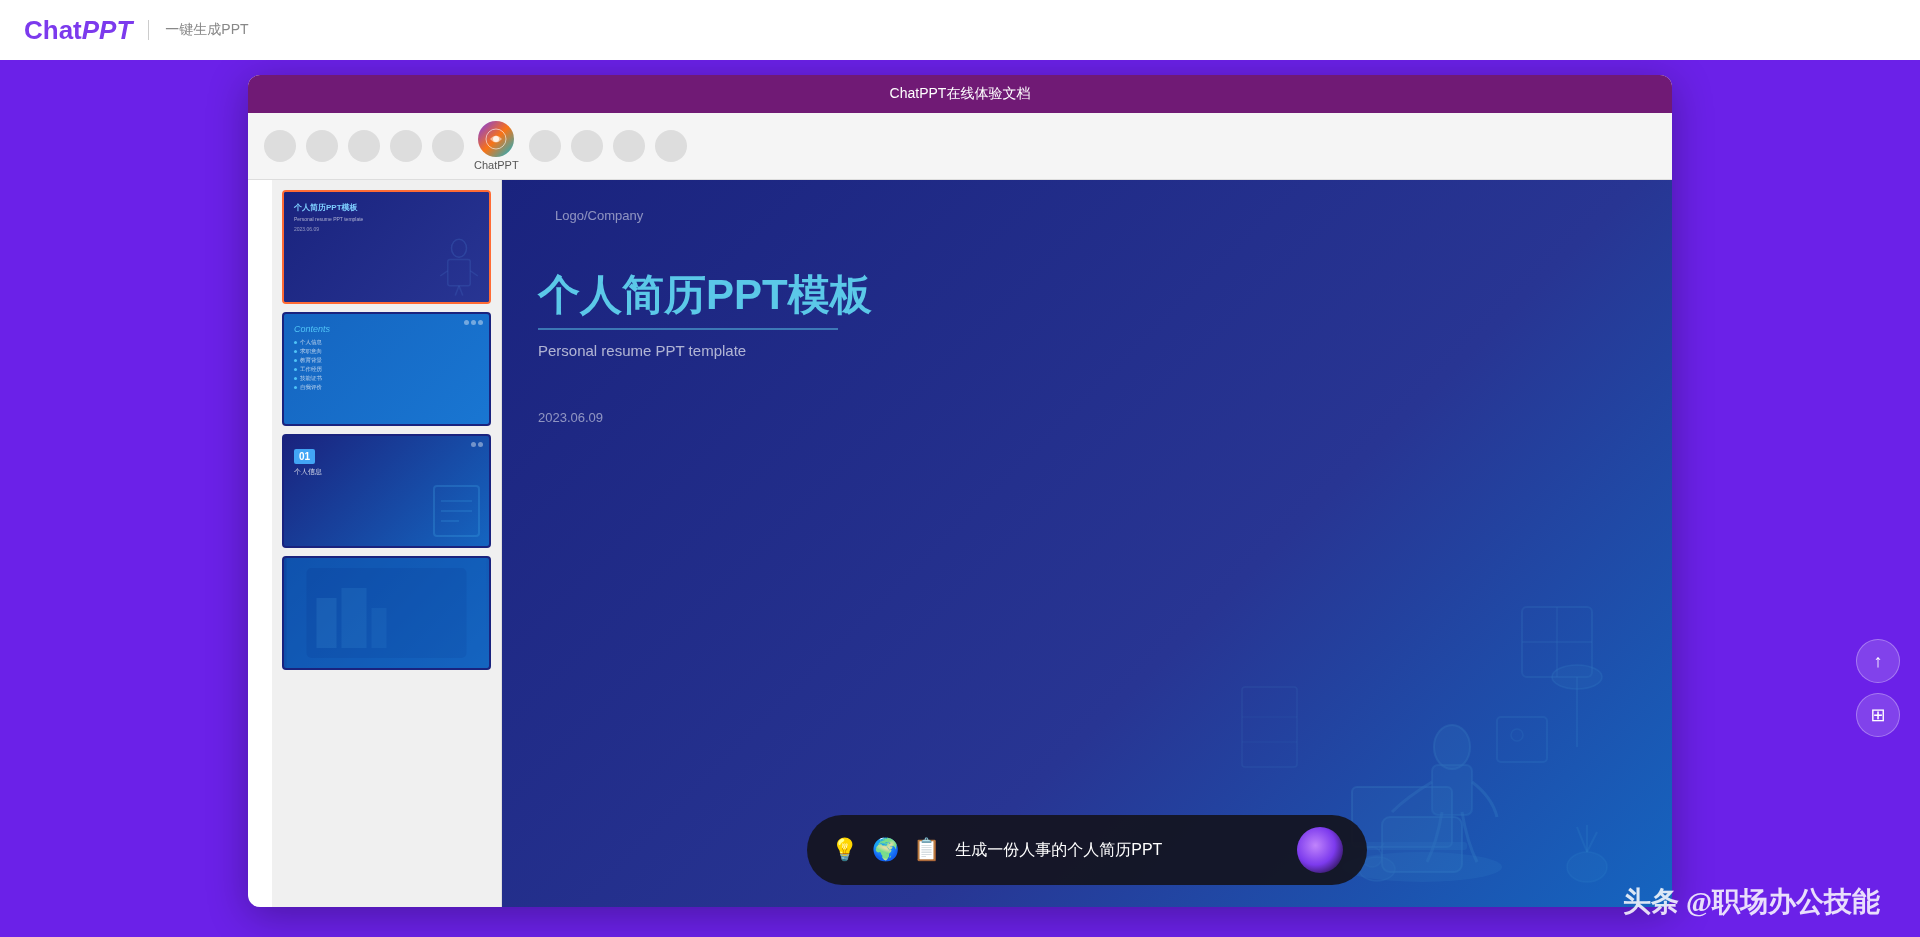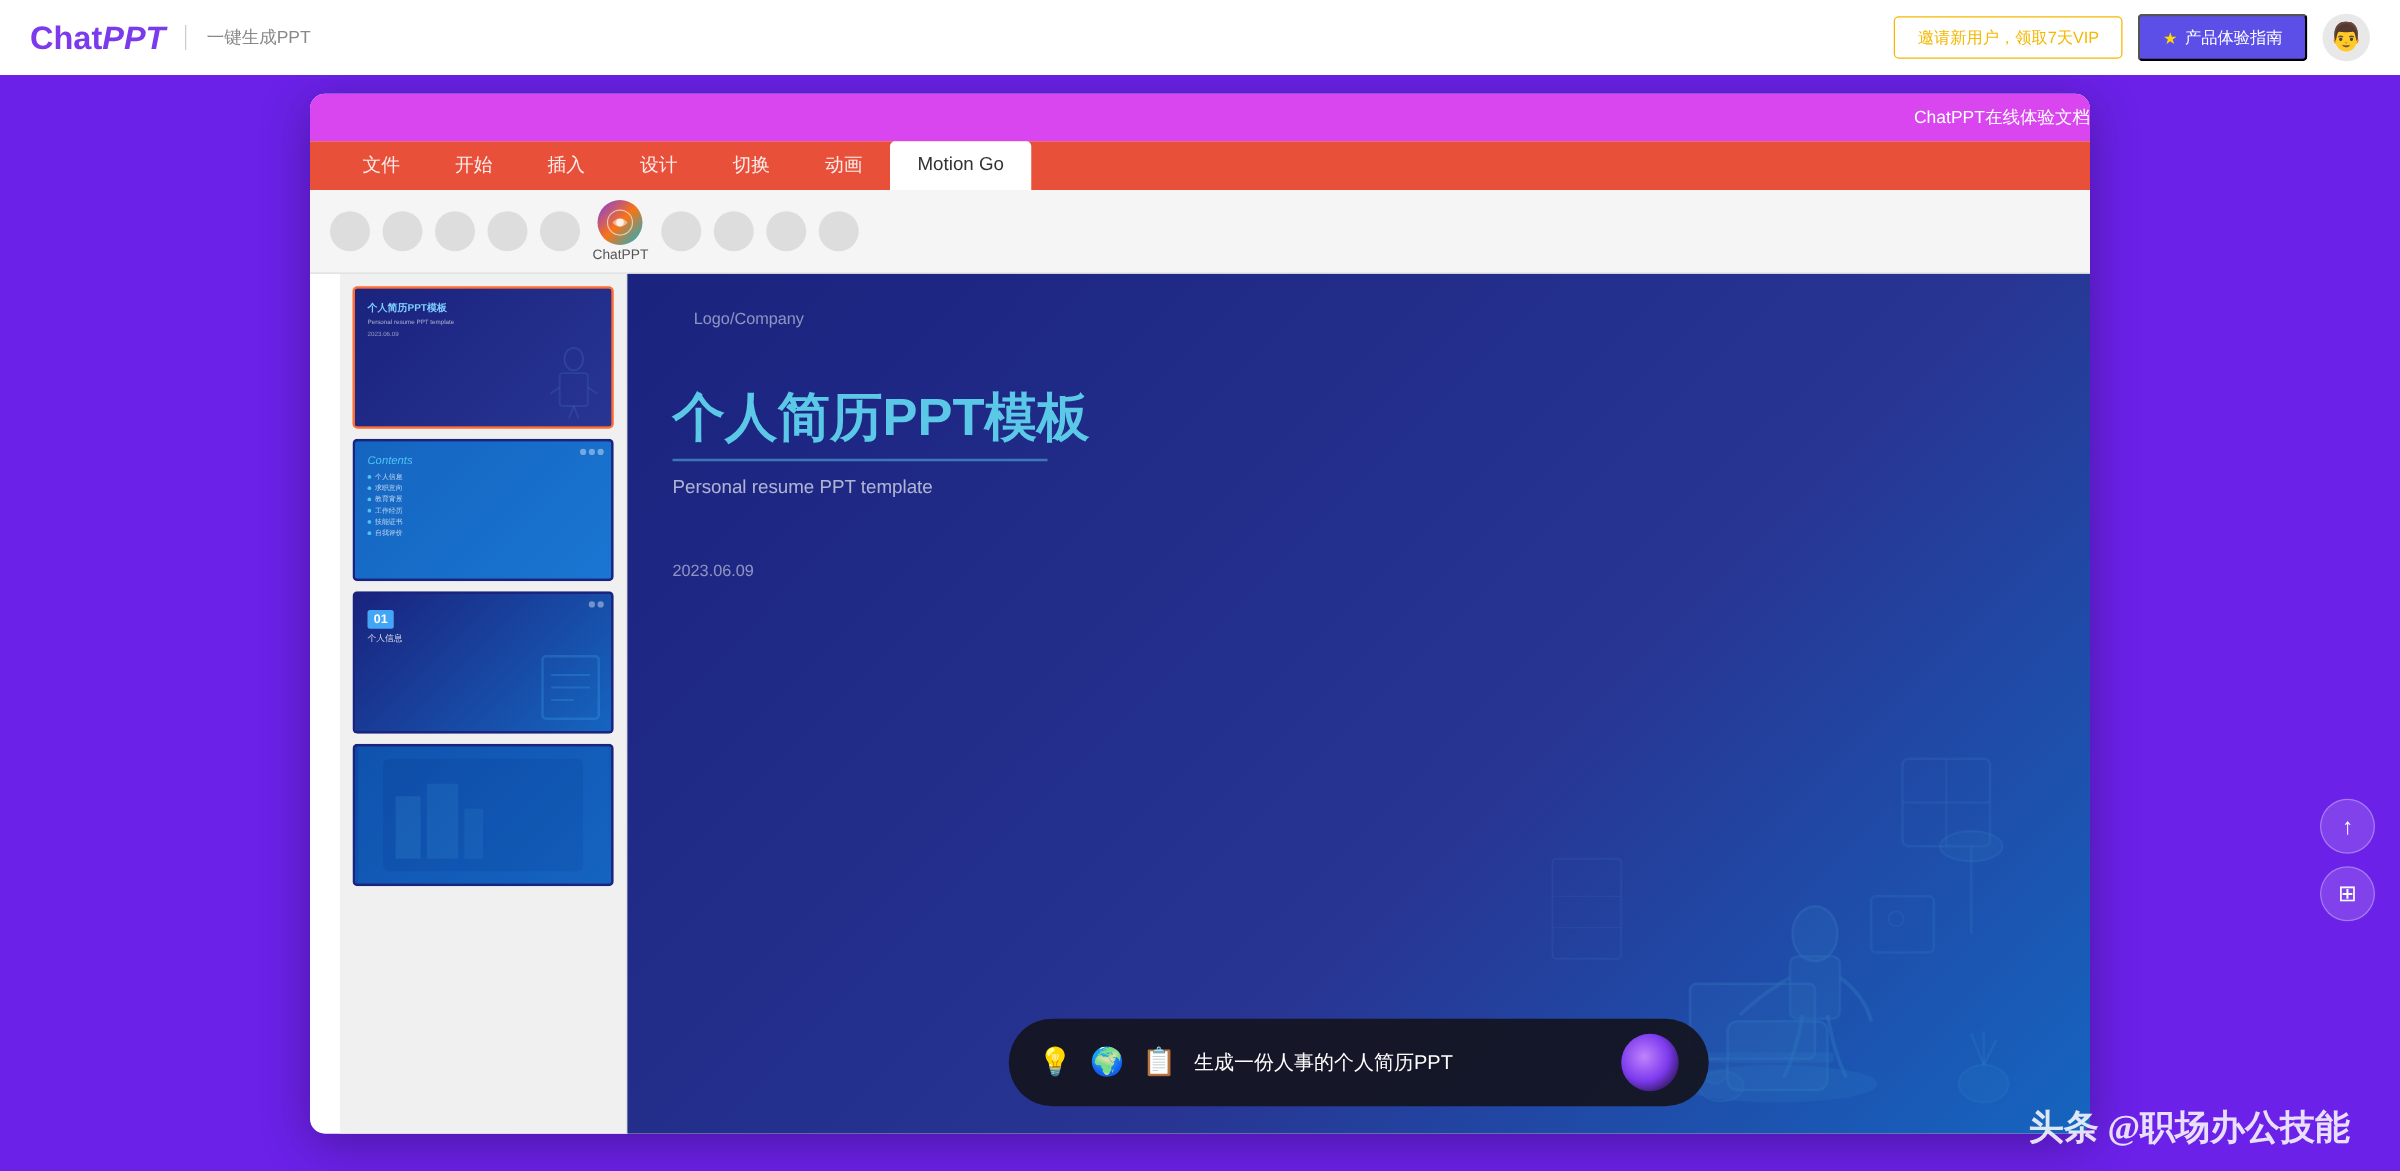--- a/index.html
+++ b/index.html
@@ -89,23 +89,23 @@
       background: #fff;
       border-radius: 12px;
       overflow: hidden;
       box-shadow: 0 8px 40px rgba(0,0,0,0.3);
       display: flex;
       flex-direction: column;
     }
 
     
     .ppt-title-bar {
-      background: #d946ef;
+      background: #701a75;
       color: #fff;
-      text-align: right;
+      text-align: center;
       padding: 10px 0;
       font-size: 14px;
     }
 
     
     .ppt-menu-bar {
       background: #E8503A;
       display: flex;
       align-items: stretch;
       padding: 0 20px;
@@ -422,47 +422,28 @@
   </style>
 </head>
 <body>
 
 <div class="top-nav">
   <div class="logo-text">
     <span class="logo-chat">Chat</span><span class="logo-ppt">PPT</span>
   </div>
   <div class="nav-divider"></div>
   <div class="nav-subtitle">一键生成PPT</div>
-  <div class="nav-right">
-    <button class="btn-invite">邀请新用户，领取7天VIP</button>
-    <button class="btn-experience">
-      <span class="star">★</span>
-      <span>产品体验指南</span>
-    </button>
-    <div class="avatar-circle">
-      <span>👨</span>
-    </div>
-  </div>
 </div>
 
 <div class="ppt-window">
 
   <div class="ppt-title-bar">
     <span>ChatPPT在线体验文档</span>
   </div>
 
-  <div class="ppt-menu-bar">
-    <div class="ppt-menu-item">文件</div>
-    <div class="ppt-menu-item">开始</div>
-    <div class="ppt-menu-item">插入</div>
-    <div class="ppt-menu-item">设计</div>
-    <div class="ppt-menu-item">切换</div>
-    <div class="ppt-menu-item">动画</div>
-    <div class="ppt-menu-item active">Motion Go</div>
-  </div>
 
   <div class="ppt-toolbar">
     <div class="toolbar-icon-circle"></div>
     <div class="toolbar-icon-circle"></div>
     <div class="toolbar-icon-circle"></div>
     <div class="toolbar-icon-circle"></div>
     <div class="toolbar-icon-circle"></div>
     <div class="toolbar-chatppt">
       <div class="toolbar-chatppt-icon">
         <svg width="22" height="22" viewBox="0 0 22 22">

